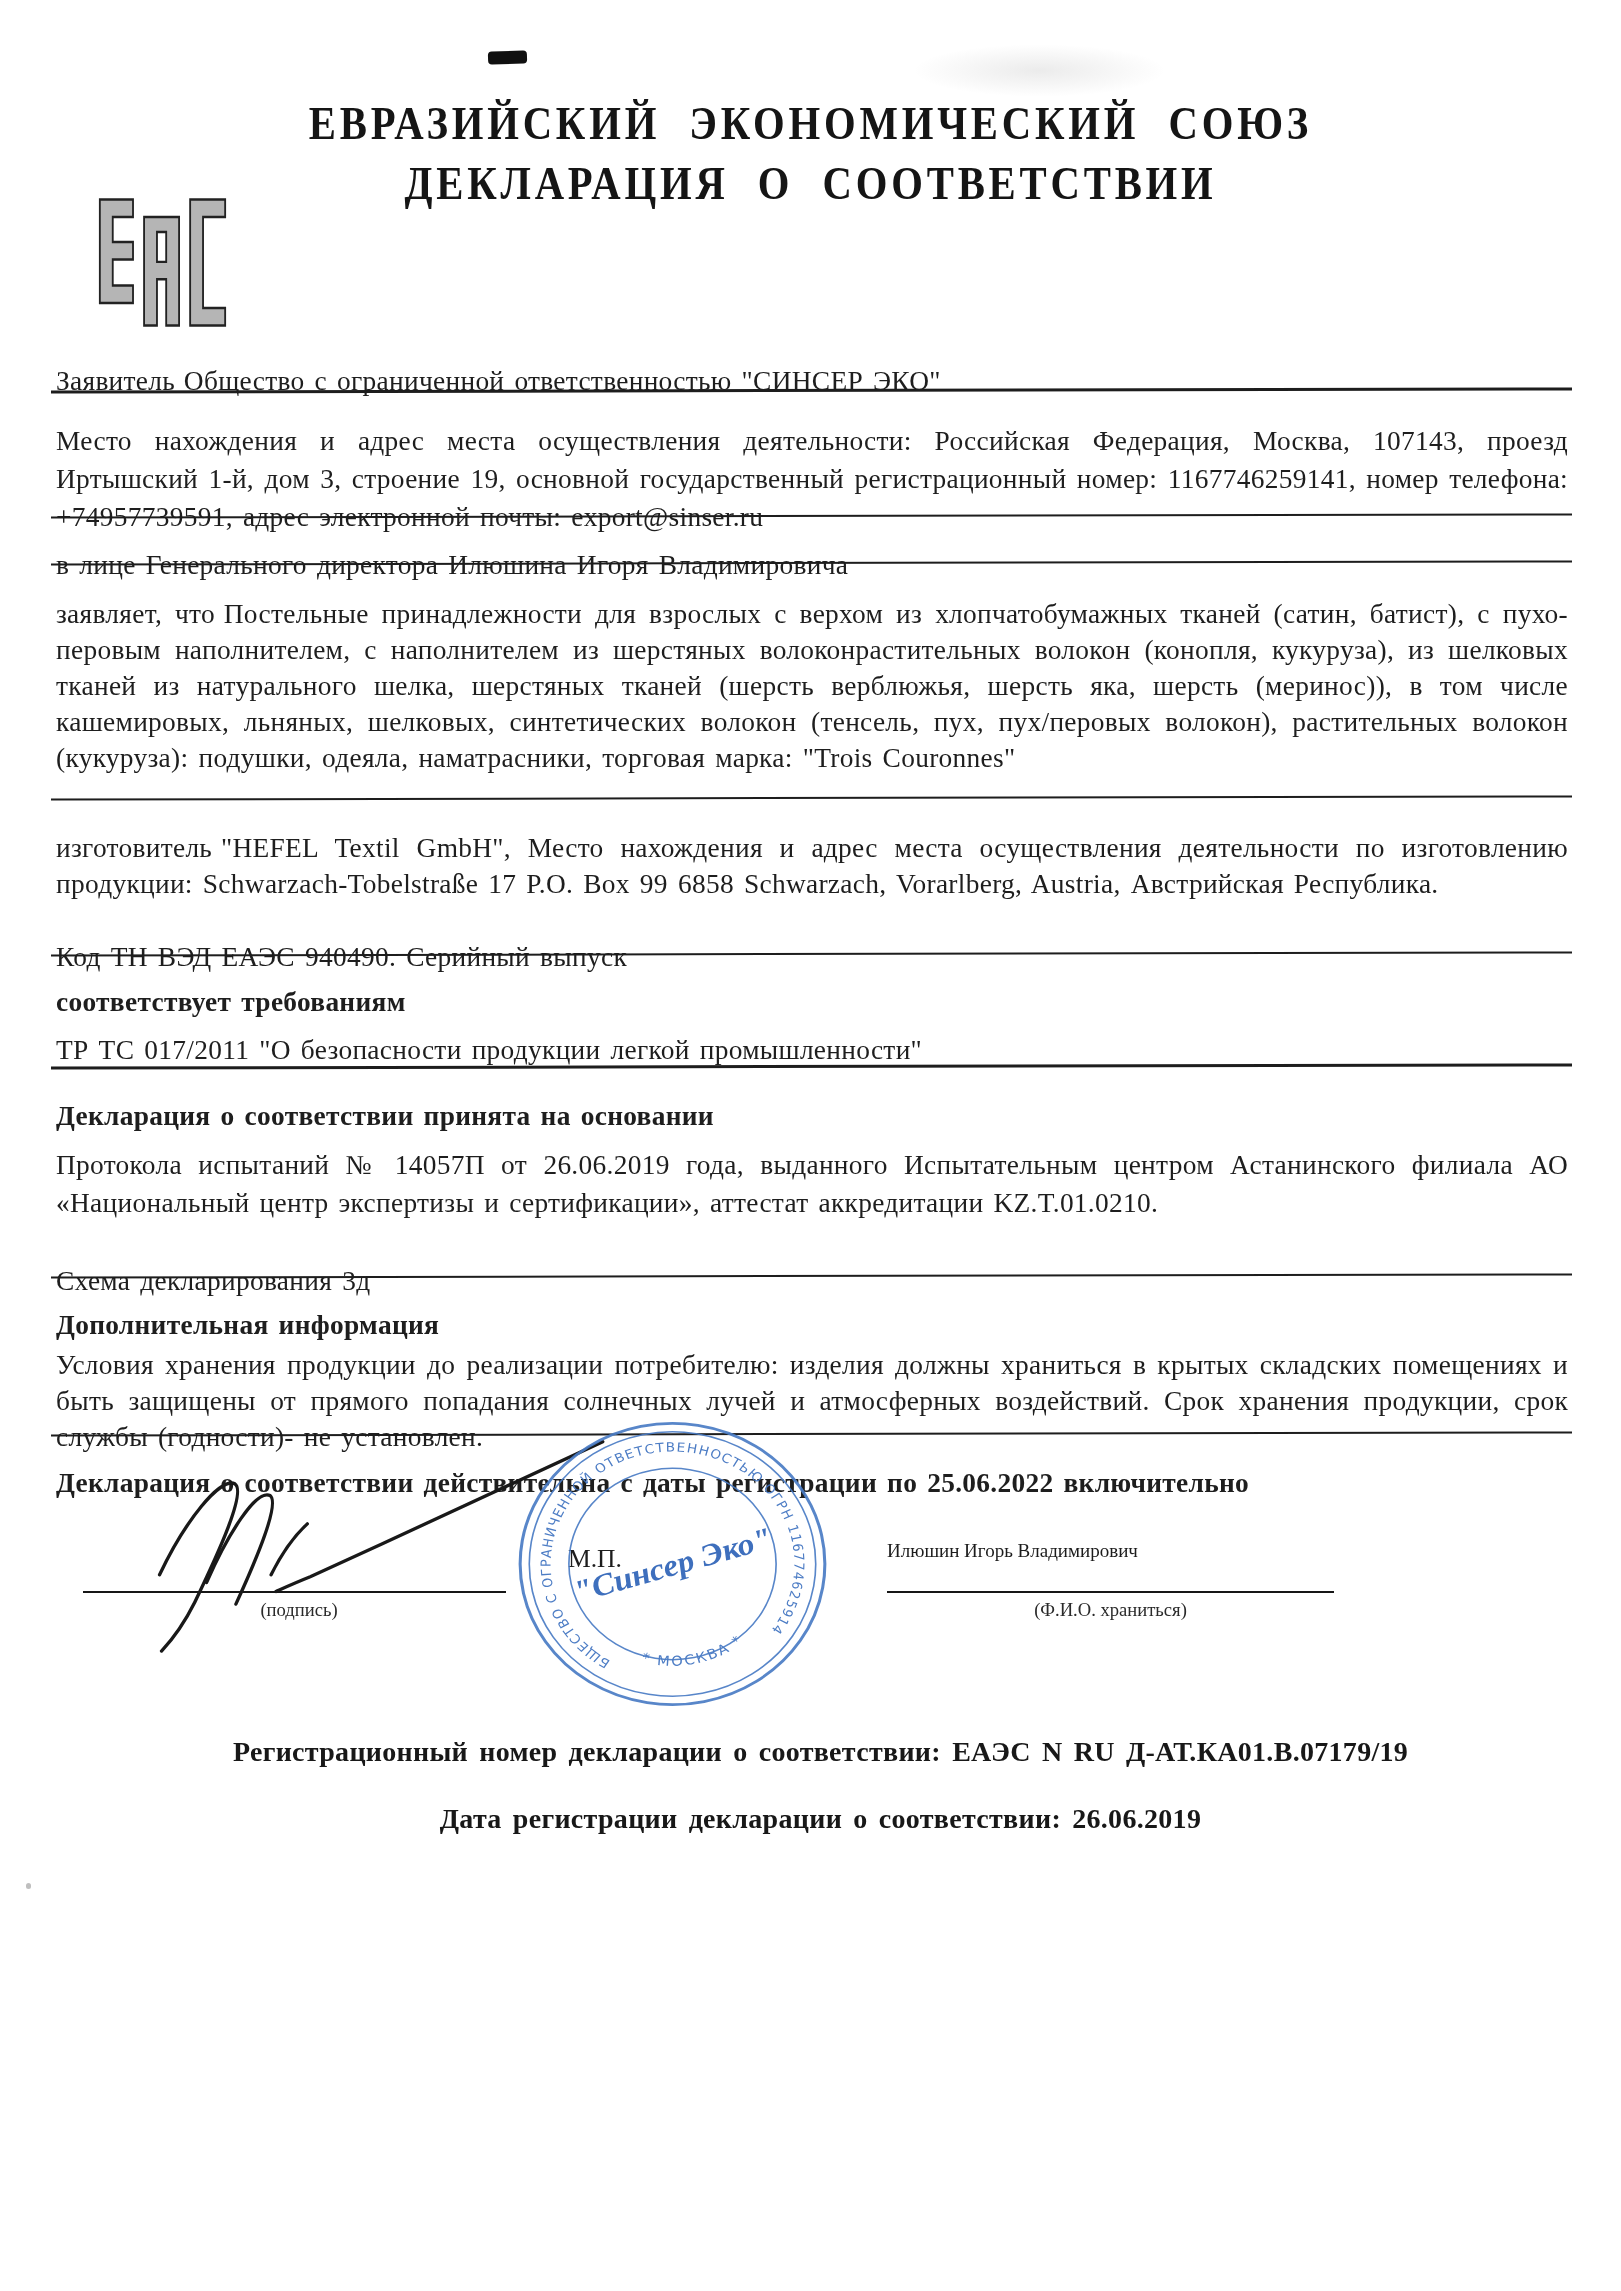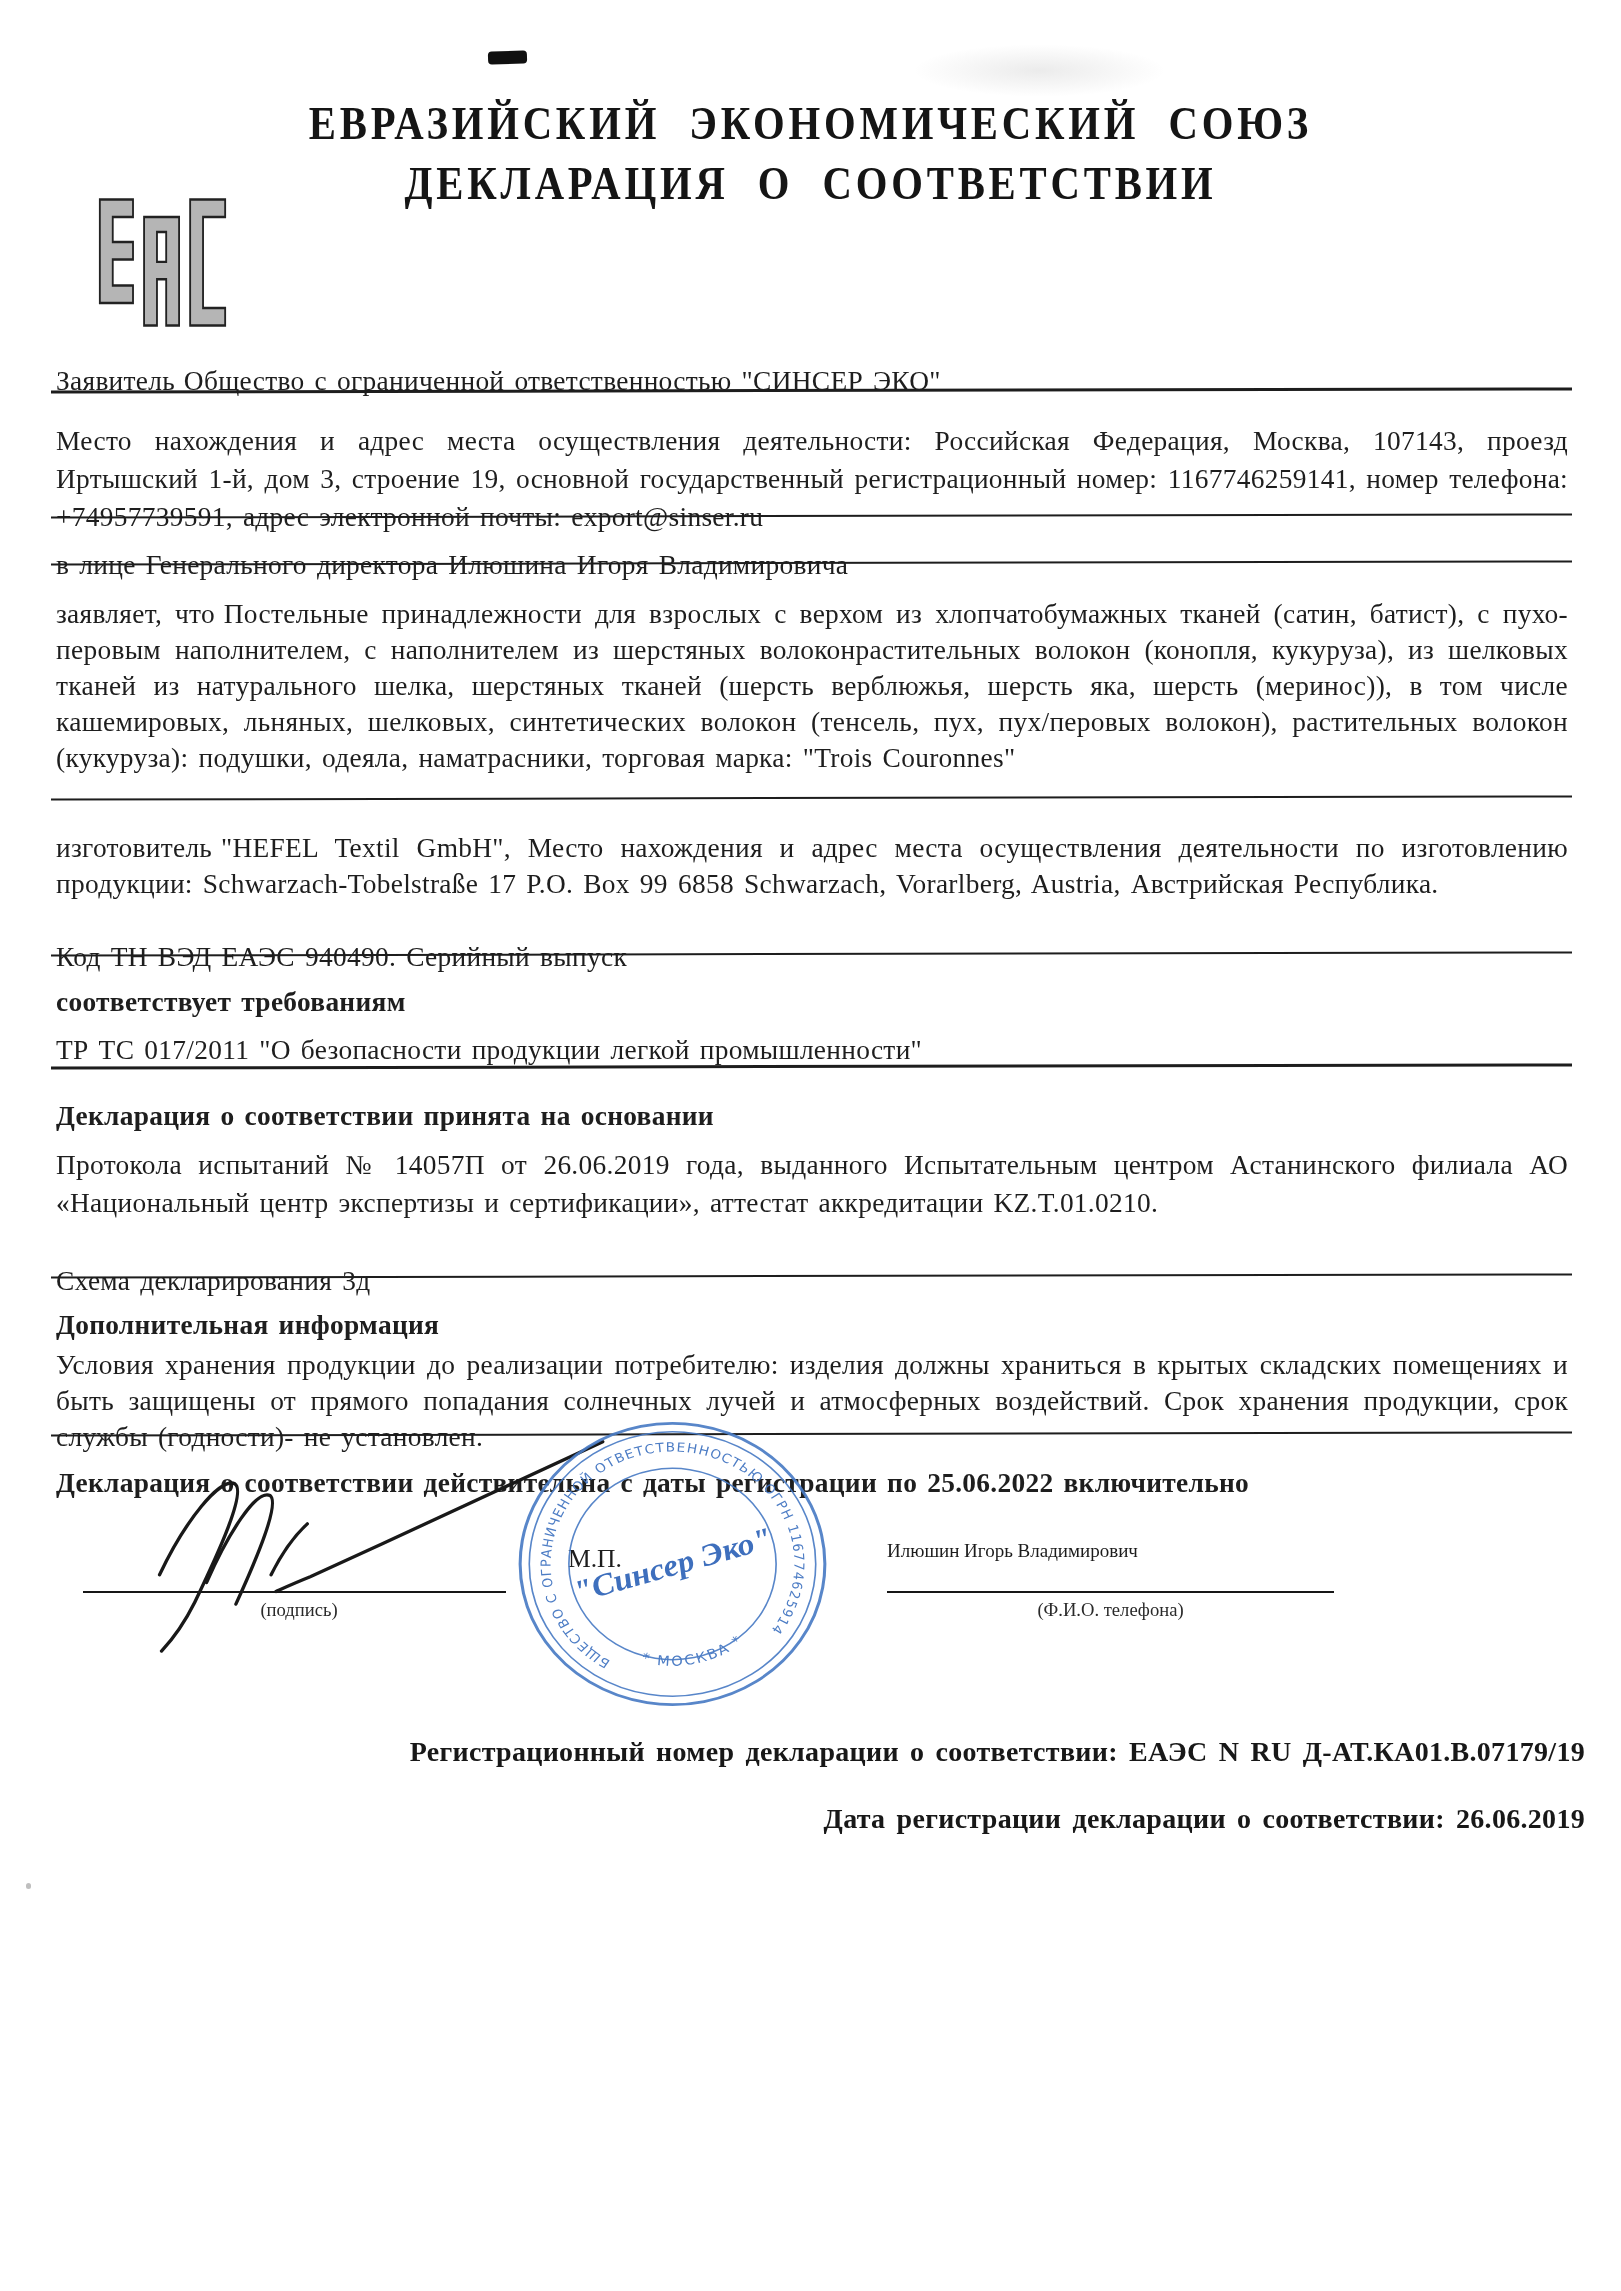--- a/index.html
+++ b/index.html
@@ -33,21 +33,21 @@
   .sig-svg{position:absolute;left:69px;top:1384px;width:549px;height:227px;z-index:1;}
   .sign-line{position:absolute;left:83px;top:1547px;width:423px;height:2px;background:#161616;z-index:0;}
   .sign-label{position:absolute;left:196px;top:1555px;width:206px;text-align:center;font-size:18.6px;color:#2a2a2a;}
   .mp{position:absolute;left:568px;top:1500px;font-size:25.5px;color:#1d1d1d;z-index:1;text-align:right;}
   .fio{position:absolute;left:887px;top:1496px;width:447px;font-size:19px;color:#1c1c1c;}
   .fio-line{position:absolute;left:887px;top:1547px;width:447px;height:2px;background:#161616;}
   .fio-label{position:absolute;left:887px;top:1555px;width:447px;text-align:center;font-size:18.6px;color:#2a2a2a;}
   .stamp{position:absolute;left:510px;top:1370px;width:325px;height:300px;z-index:2;opacity:.92;}
   
   .regline{position:absolute;left:56px;width:1529px;font-weight:bold;font-size:28px;
-    letter-spacing:0.3px;word-spacing:3.9px;color:#181818;text-align:right;}
+    letter-spacing:0.3px;word-spacing:3.9px;color:#181818;text-align:center;}
 </style>
 </head>
 <body>
 
 <div class="page">
 
   <div class="smudge-top"></div>
   <div class="smudge-soft"></div>
   <div class="dot-left"></div>
   <div class="noise-bottom"></div>
@@ -106,21 +106,21 @@
       <path d="M92,150 C118,95 154,50 169,57 C181,65 152,128 128,178 C119,196 107,214 94,228"></path>
       <path d="M140,158 C162,108 191,62 205,69 C215,77 192,132 170,180"></path>
       <path d="M206,150 C217,128 230,110 243,98"></path>
     </g>
   </svg>
   <div class="sign-line"></div>
   <div class="sign-label">(подпись)</div>
   <div class="mp">М.П.</div>
   <div class="fio">Илюшин Игорь Владимирович</div>
   <div class="fio-line"></div>
-  <div class="fio-label">(Ф.И.О. телефона)</div>
+  <div class="fio-label">(Ф.И.О. храниться)</div>
 
   <svg class="stamp" viewBox="0 0 320 320" preserveAspectRatio="none">
     <g transform="rotate(-12 160 160)">
       <circle cx="160" cy="160" r="150" fill="none" stroke="#4a7cc5" stroke-width="3"></circle>
       <circle cx="160" cy="160" r="141" fill="none" stroke="#4a7cc5" stroke-width="1.6"></circle>
       <circle cx="160" cy="160" r="102" fill="none" stroke="#4a7cc5" stroke-width="1.6"></circle>
       <path id="stamp-arc-top" d="M 83,252 A 120,120 0 1 1 237,252" fill="none"></path>
       <path id="stamp-arc-bottom" d="M 96,248 A 110,110 0 0 0 224,248" fill="none"></path>
       <text font-family="DejaVu Sans, sans-serif" font-size="13.5" letter-spacing="1.2" fill="#3e72c0">
         <textPath href="#stamp-arc-top" startOffset="50%" text-anchor="middle">ОБЩЕСТВО С ОГРАНИЧЕННОЙ ОТВЕТСТВЕННОСТЬЮ ОГРН 1167746259141</textPath>

